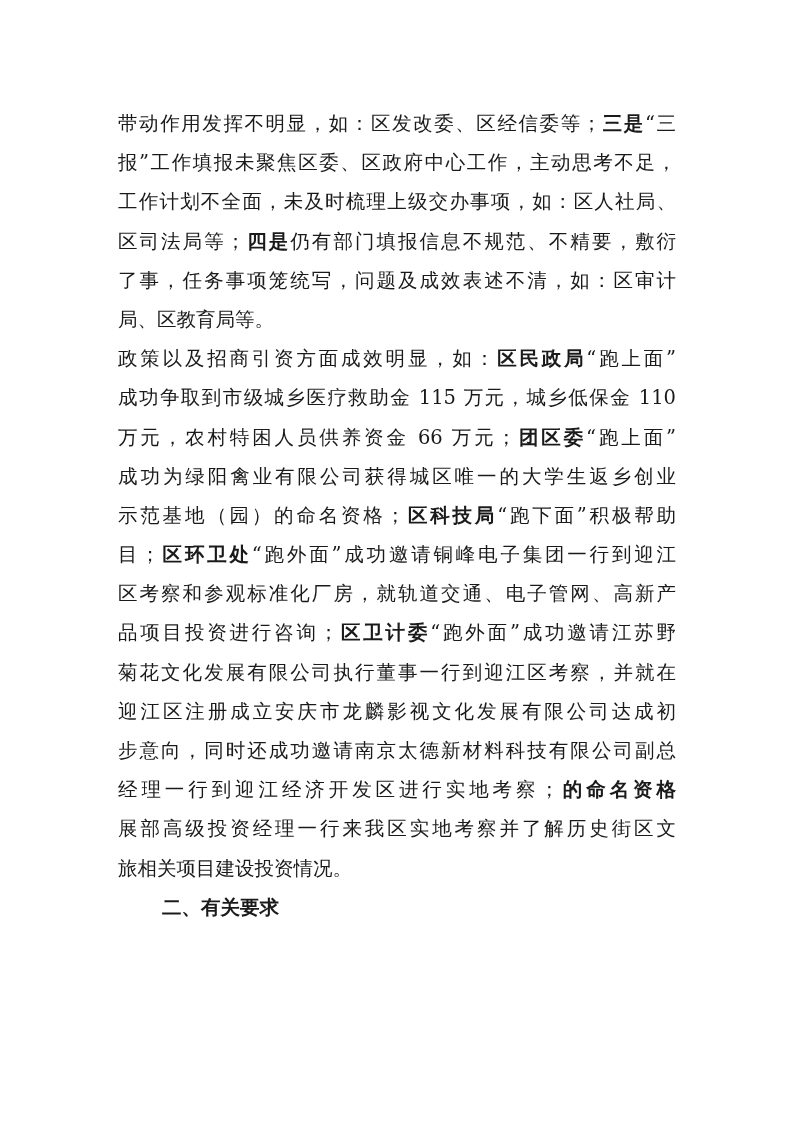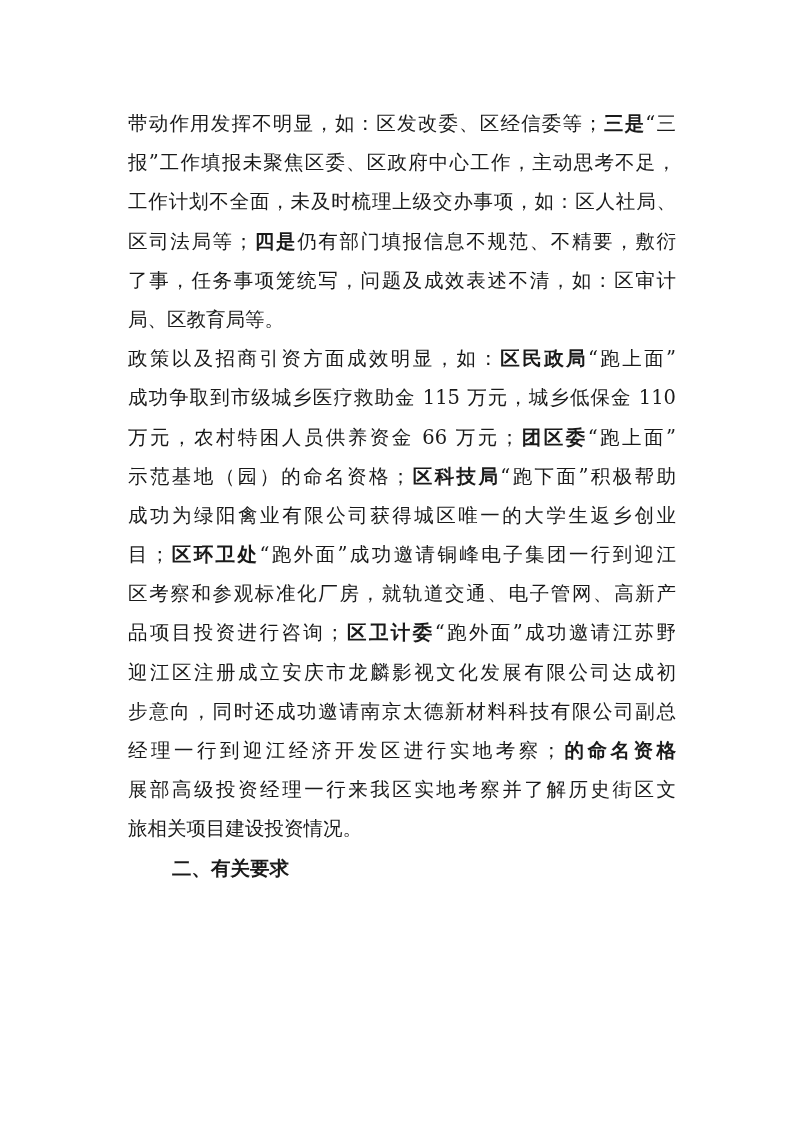--- a/index.html
+++ b/index.html
@@ -1,20 +1,20 @@
 <!DOCTYPE html>
 <html><head>
 <meta charset="utf-8">
 <style>
   html, body { margin:0; padding:0; background:#ffffff; }
   body { width:793px; height:1122px; position:relative; overflow:hidden;
          font-family:"DejaVu Serif","Liberation Serif",serif; color:#1a1a1a; }
   .page { position:absolute; left:118px; top:104px; width:558px; }
   .line { height:39.2px; line-height:39.2px; font-size:19.5px; white-space:nowrap;
-          text-align:justify; text-align-last:justify; letter-spacing:0;margin-left:10px; }
+          text-align:justify; text-align-last:justify; letter-spacing:0; }
   .line.last { text-align-last:left; }
   .line.indent { padding-left:42px; }
   .b { font-weight:bold; font-family:"DejaVu Sans","Liberation Sans",sans-serif; }
   .heading { font-weight:bold; font-family:"DejaVu Sans","Liberation Sans",sans-serif; padding-left:44px; text-align-last:left; }
 </style>
 </head>
 <body>
 
 <div class="page">
   <div id="p1">
@@ -22,25 +22,26 @@
       <div class="line"><span>报”工作填报未聚焦区委、区政府中心工作，主动思考不足，</span></div>
       <div class="line"><span>工作计划不全面，未及时梳理上级交办事项，如：区人社局、</span></div>
       <div class="line"><span>区司法局等；</span><span class="b">四是</span><span>仍有部门填报信息不规范、不精要，敷衍</span></div>
       <div class="line"><span>了事，任务事项笼统写，问题及成效表述不清，如：区审计</span></div>
       <div class="line last"><span>局、区教育局等。</span></div>
     </div>
   <div id="p2">
       <div class="line"><span>政策以及招商引资方面成效明显，如：</span><span class="b">区民政局</span><span>“跑上面”</span></div>
       <div class="line"><span>成功争取到市级城乡医疗救助金 115 万元，城乡低保金 110</span></div>
       <div class="line"><span>万元，农村特困人员供养资金 66 万元；</span><span class="b">团区委</span><span>“跑上面”</span></div>
+      <div class="line"><span>成功为绿阳禽业有限公司获得城区唯一的大学生返乡创业</span></div>
       <div class="line"><span>示范基地（园）的命名资格；</span><span class="b">区科技局</span><span>“跑下面”积极帮助</span></div>
-      <div class="line"><span>成功为绿阳禽业有限公司获得城区唯一的大学生返乡创业</span></div>
       <div class="line"><span>目；</span><span class="b">区环卫处</span><span>“跑外面”成功邀请铜峰电子集团一行到迎江</span></div>
       <div class="line"><span>区考察和参观标准化厂房，就轨道交通、电子管网、高新产</span></div>
       <div class="line"><span>品项目投资进行咨询；</span><span class="b">区卫计委</span><span>“跑外面”成功邀请江苏野</span></div>
+      <div class="line"><span>菊花文化发展有限公司执行董事一行到迎江区考察，并就在</span></div>
       <div class="line"><span>迎江区注册成立安庆市龙麟影视文化发展有限公司达成初</span></div>
       <div class="line"><span>步意向，同时还成功邀请南京太德新材料科技有限公司副总</span></div>
       <div class="line"><span>经理一行到迎江经济开发区进行实地考察；</span><span class="b">的命名资格</span></div>
       <div class="line"><span>展部高级投资经理一行来我区实地考察并了解历史街区文</span></div>
       <div class="line last"><span>旅相关项目建设投资情况。</span></div>
     </div>
   <div class="line heading">二、有关要求</div>
 </div>
 
 </body></html>

